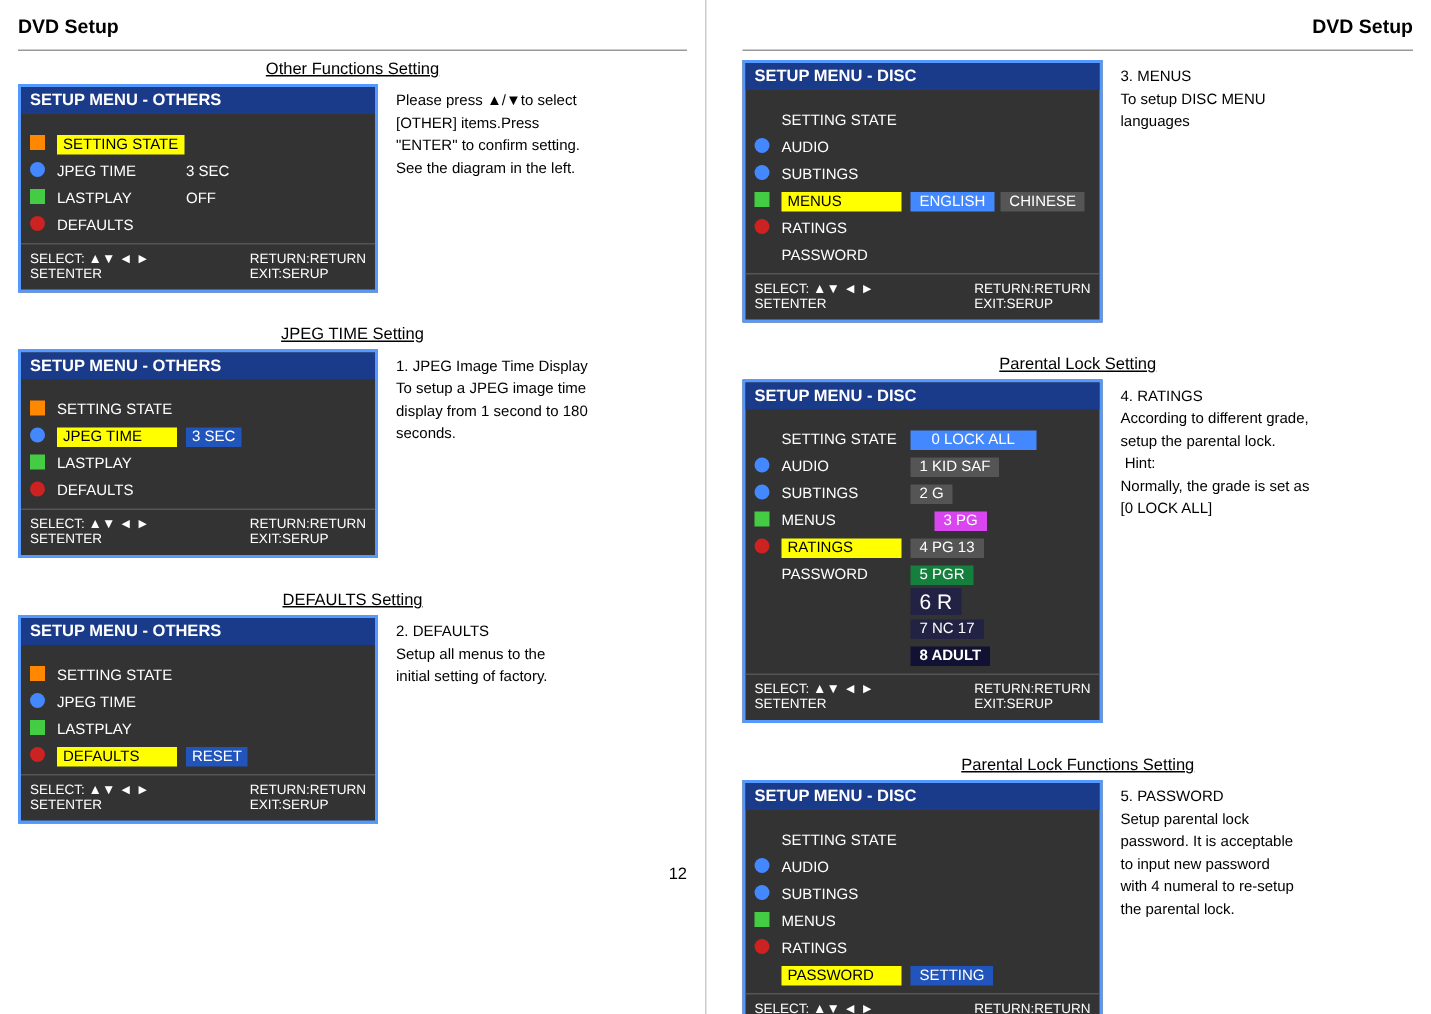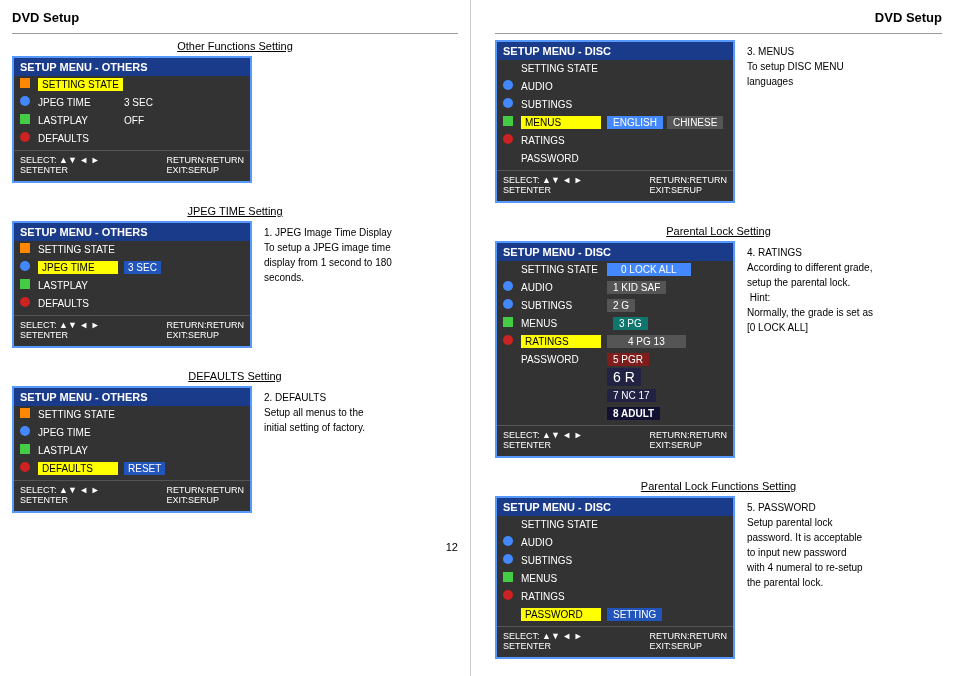--- a/index.html
+++ b/index.html
@@ -58,21 +58,21 @@
       padding: 0 0 6px 0;
       margin-bottom: 8px;
     }
 
     .menu-header {
       background: #1a3a8a;
       color: #fff;
       font-weight: bold;
       font-size: 11px;
       padding: 3px 6px;
-      margin-bottom: 0;
+      margin-bottom: 12px;
     }
 
     .menu-items {
       padding: 0 6px;
     }
 
     .menu-row {
       display: flex;
       align-items: center;
       height: 16px;
@@ -232,20 +232,21 @@
                 <div class="icon-red"></div>
               </div>
             <span class="menu-label">DEFAULTS</span>
           </div>
         </div>
         <div class="menu-footer">
           <div class="menu-footer-left">SELECT: ▲▼ ◄ ►<br>SETENTER</div>
           <div class="menu-footer-right">RETURN:RETURN<br>EXIT:SERUP</div>
         </div>
       </div>
+      <div class="section-desc">Please press ▲/▼to select<br>[OTHER] items.Press<br>"ENTER" to confirm setting.<br>See the diagram in the left.</div>
     </div>
 
     <div class="section-title">
       <span>JPEG TIME Setting</span>
     </div>
     <div class="section-block">
       <div class="menu-box">
         <div class="menu-header">SETUP MENU - OTHERS</div>
         <div class="menu-items">
           <div class="menu-row">
@@ -402,33 +403,33 @@
                 <div class="icon-blue"></div>
               </div>
             <span class="menu-label">SUBTINGS</span>
             <span style="background:#555;color:#fff;font-size:10px;padding:1px 6px;margin-left:6px;">2 G</span>
           </div>
           <div class="menu-row">
             <div class="menu-icon">
                 <div class="icon-green"></div>
               </div>
             <span class="menu-label">MENUS</span>
-            <span style="background:#0f766e;color:#fff;font-size:10px;padding:1px 6px;margin-left:12px;">3 PG</span>
+            <span style="background:#d946ef;color:#fff;font-size:10px;padding:1px 6px;margin-left:22px;">3 PG</span>
           </div>
           <div class="menu-row">
             <div class="menu-icon">
                 <div class="icon-red"></div>
               </div>
             <span class="menu-label highlighted">RATINGS</span>
-            <span style="background:#555;color:#fff;font-size:10px;padding:1px 21px;margin-left:6px;text-align:center;">4 PG 13</span>
+            <span style="background:#555;color:#fff;font-size:10px;padding:1px 6px;margin-left:6px;text-align:center;">4 PG 13</span>
           </div>
           <div class="menu-row">
             <div class="menu-icon"></div>
             <span class="menu-label">PASSWORD</span>
-            <span style="background:#7f1d1d;color:#fff;font-size:10px;padding:1px 6px;margin-left:6px;">5 PGR</span>
+            <span style="background:#15803d;color:#fff;font-size:10px;padding:1px 6px;margin-left:6px;">5 PGR</span>
           </div>
 
           <div class="menu-row">
             <div class="menu-icon"></div>
             <span class="menu-label" style="color:#fff;"></span>
             <span style="background:#222244;color:#fff;font-size:14px;padding:1px 6px;margin-left:6px;">6 R</span>
           </div>
           <div class="menu-row">
             <div class="menu-icon"></div>
             <span class="menu-label" style="color:#fff;"></span>

